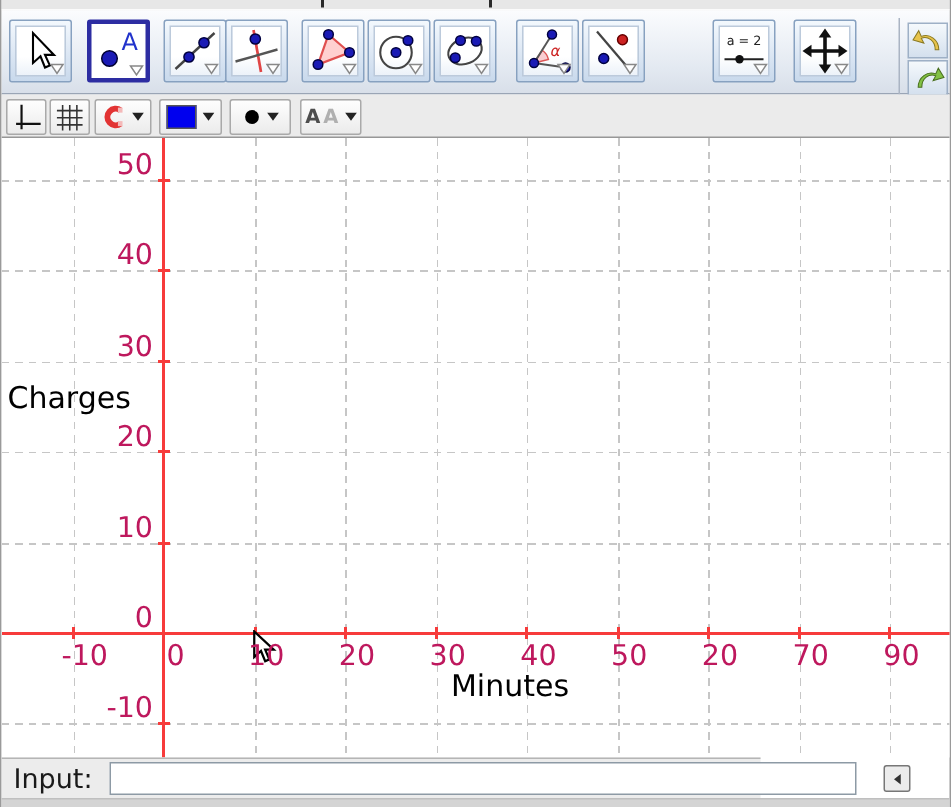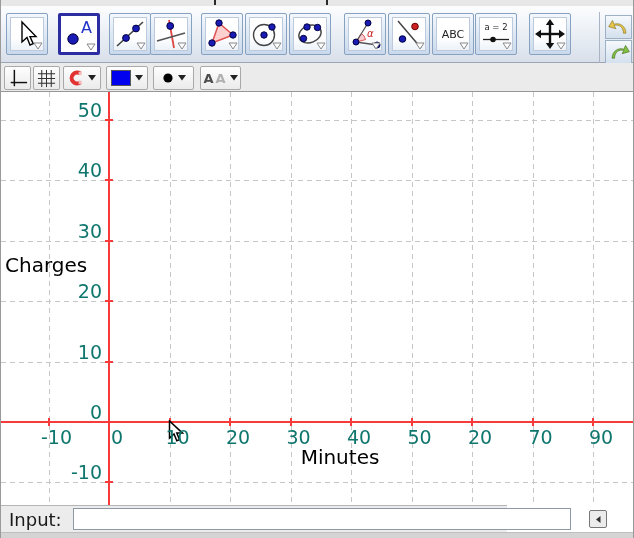--- a/index.html
+++ b/index.html
@@ -33,21 +33,21 @@
   .sbtn { position:absolute; top:3px; height:24px; border:1px solid #a9a9a9; border-radius:2px;
           background:linear-gradient(#fefefe,#ebebeb); display:flex; align-items:center;
           justify-content:center; gap:4px; }
   .swatch { width:20px; height:16px; border:1px solid #555; }
   .fontA1 { font-size:13px; color:#4d4d4d; font-weight:bold; }
   .fontA2 { font-size:13px; color:#b0b0b0; font-weight:bold; margin-left:-2px; }
 
   
   .gfx { position:absolute; left:0; top:92px; width:634px; height:413px; background:#fff; }
   .gfx svg.plot { position:absolute; left:0; top:0; }
-  .num { position:absolute; font-size:19px; color:#0f766e; }
+  .num { position:absolute; font-size:19px; color:#be185d; }
   .xnum { width:44px; text-align:center; top:334px; }
   .ynum { width:58px; text-align:right; left:43px; height:19px; line-height:19px; }
   .axlabel { position:absolute; font-size:20px; color:#000; }
   .cursor { position:absolute; left:167px; top:328px; pointer-events:none; }
 
   
   .inputbar { position:absolute; left:0; top:505px; width:506px; height:27px; background:#ececec;
               border-top:1px solid #b5b5b5; }
   .inputlabel { position:absolute; left:8px; top:3px; font-size:18px; color:#1a1a1a; }
   .inputfield { position:absolute; left:72px; top:2px; width:498px; height:22px; border:1px solid #8d9aa5;
@@ -173,29 +173,20 @@
         <line x1="5" y1="3" x2="28" y2="30" stroke="#444" stroke-width="1.5"></line>
         <circle cx="22" cy="8.5" r="3.3" fill="#cc2222" stroke="#660000"></circle>
         <circle cx="9.5" cy="21" r="3.3" fill="#1a1ab5" stroke="#000040"></circle>
           </svg>
         <svg class="dd" viewBox="0 0 10 8">
             <polygon points="1,1 9,1 5,7" fill="#fff" stroke="#888"></polygon>
           </svg>
       </div>
     </div>
 
-    <div class="tool" style="left:431px">
-      <div class="face"><svg width="32" height="32" viewBox="0 0 32 32">
-        <text x="16" y="20" font-size="11" text-anchor="middle" fill="#222">ABC</text>
-          </svg>
-        <svg class="dd" viewBox="0 0 10 8">
-            <polygon points="1,1 9,1 5,7" fill="#fff" stroke="#888"></polygon>
-          </svg>
-      </div>
-    </div>
 
     <div class="tool" style="left:474px">
       <div class="face"><svg width="32" height="32" viewBox="0 0 32 32">
         <text x="16" y="12" font-size="8.5" text-anchor="middle" fill="#222">a = 2</text>
         <line x1="3" y1="21.5" x2="29" y2="21.5" stroke="#222" stroke-width="1.3"></line>
         <circle cx="13" cy="21.5" r="2.8" fill="#111"></circle>
           </svg>
         <svg class="dd" viewBox="0 0 10 8">
             <polygon points="1,1 9,1 5,7" fill="#fff" stroke="#888"></polygon>
           </svg>

